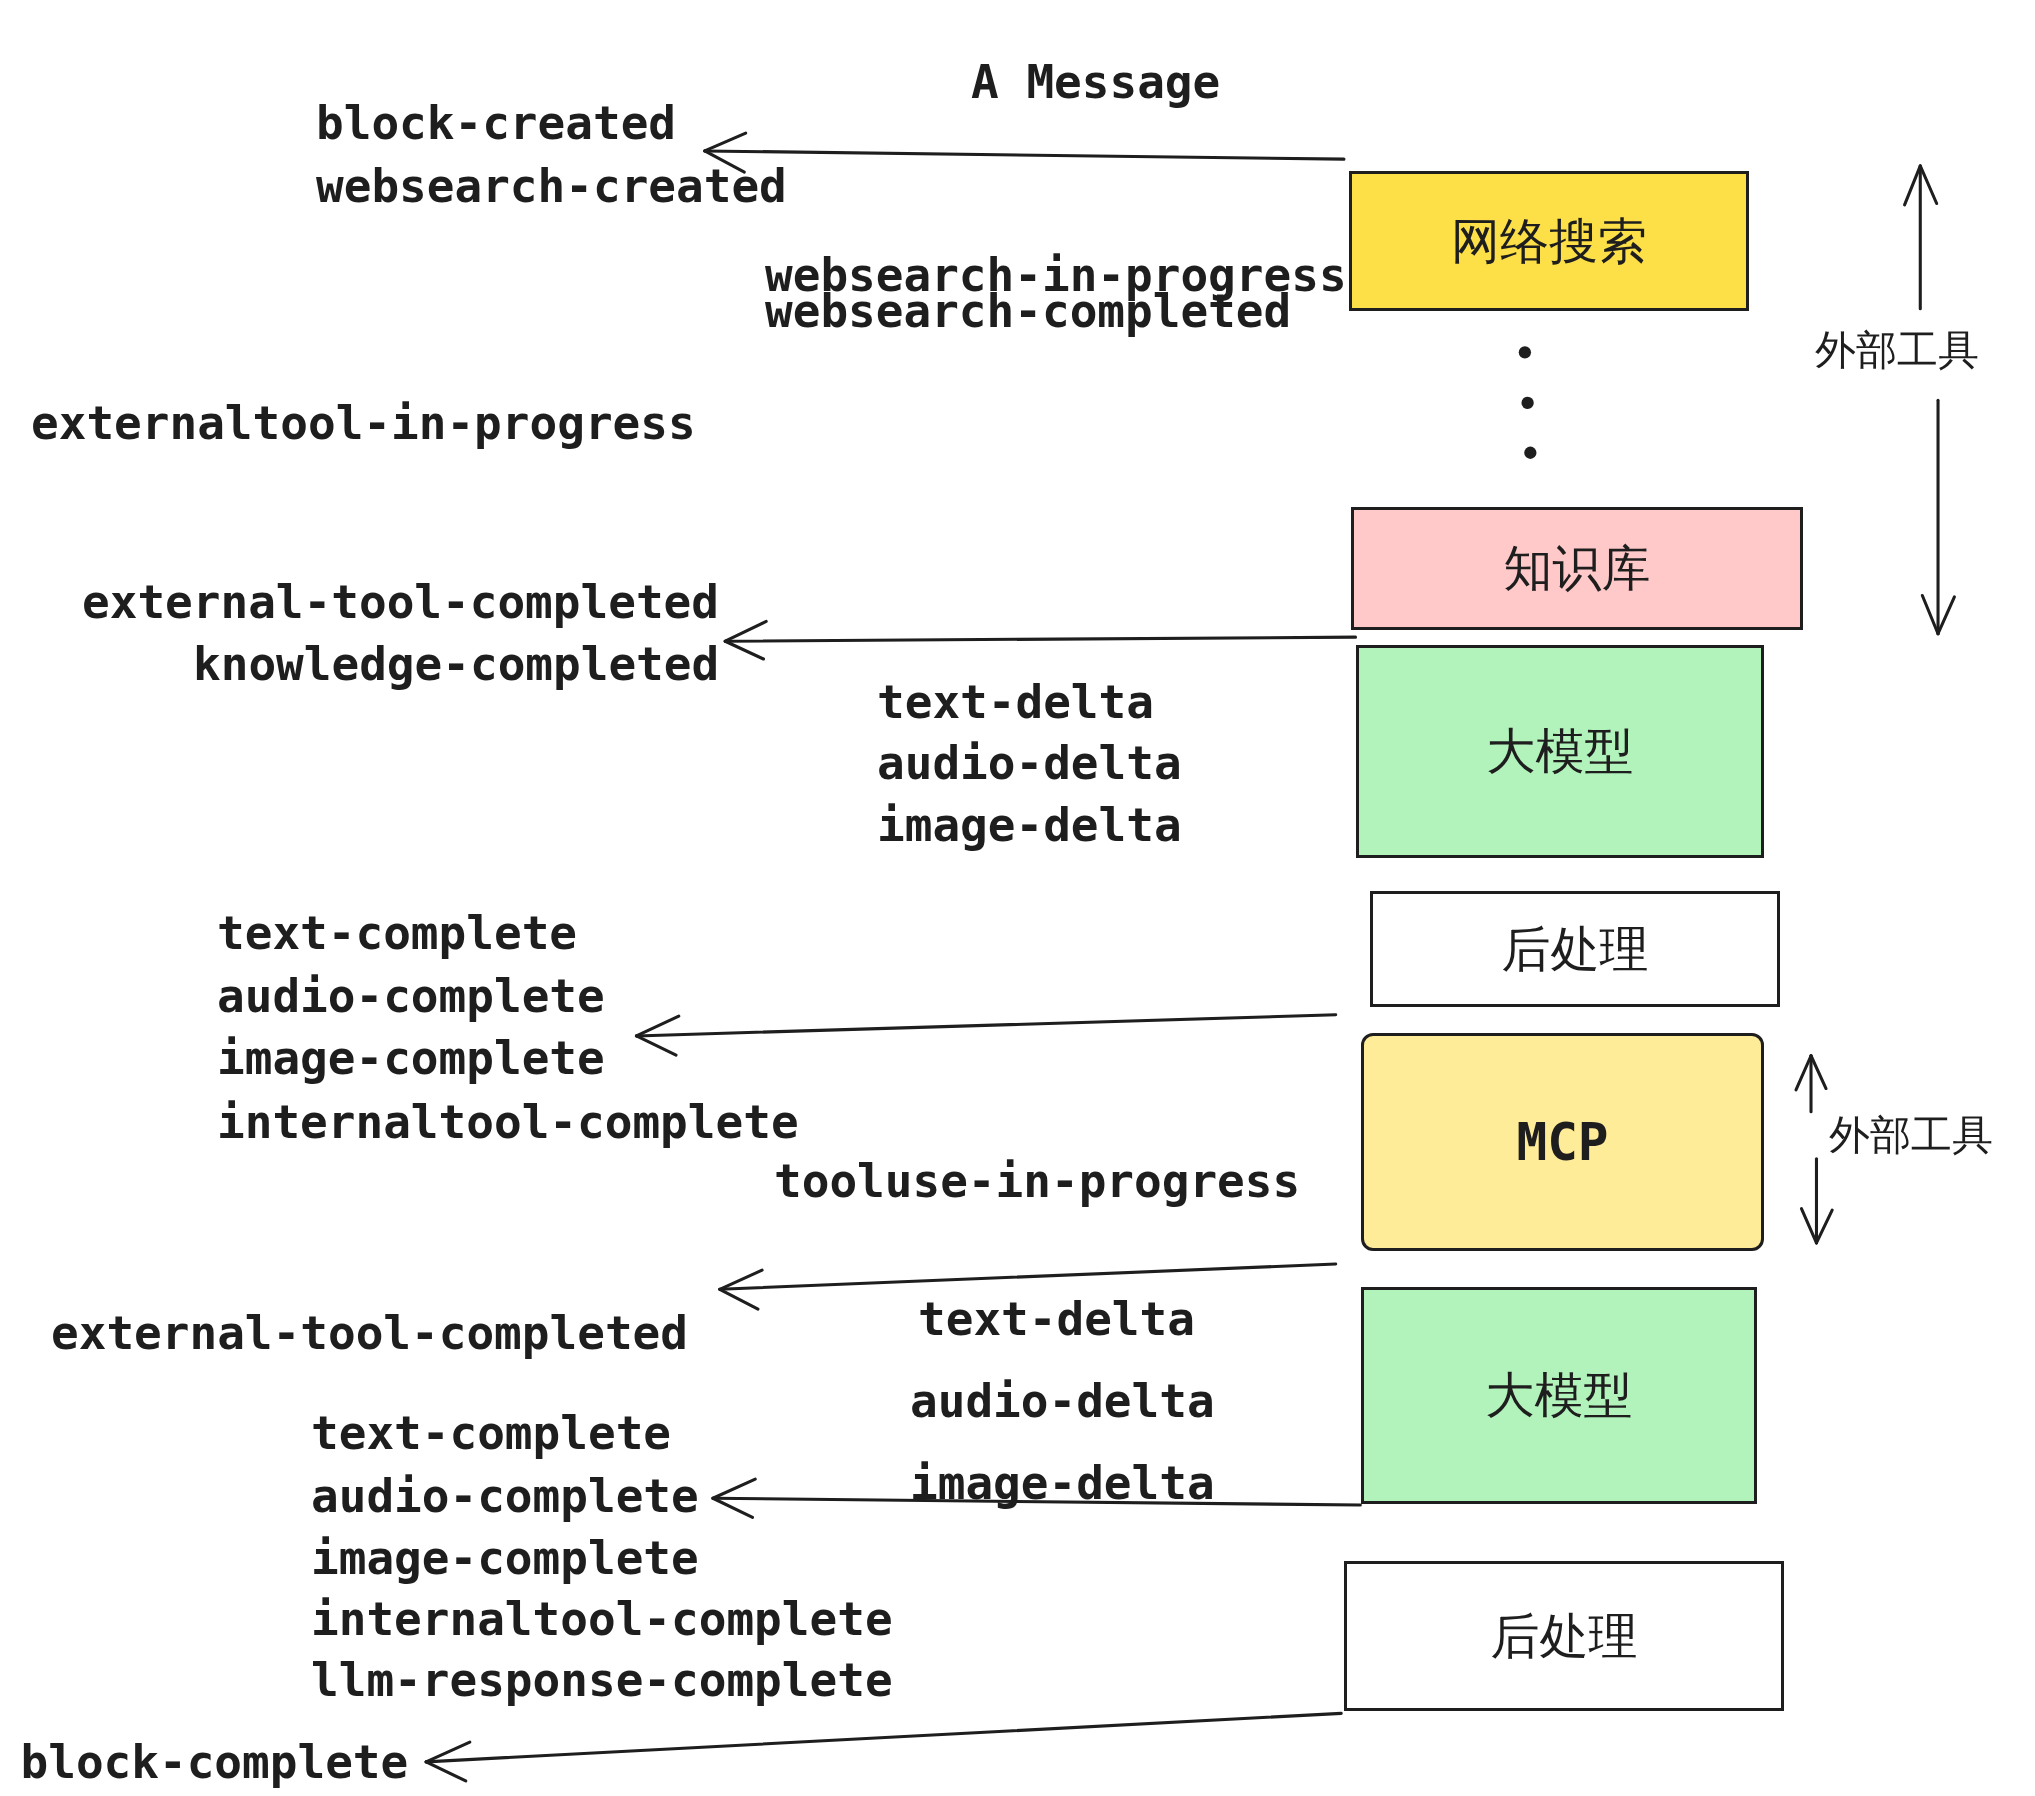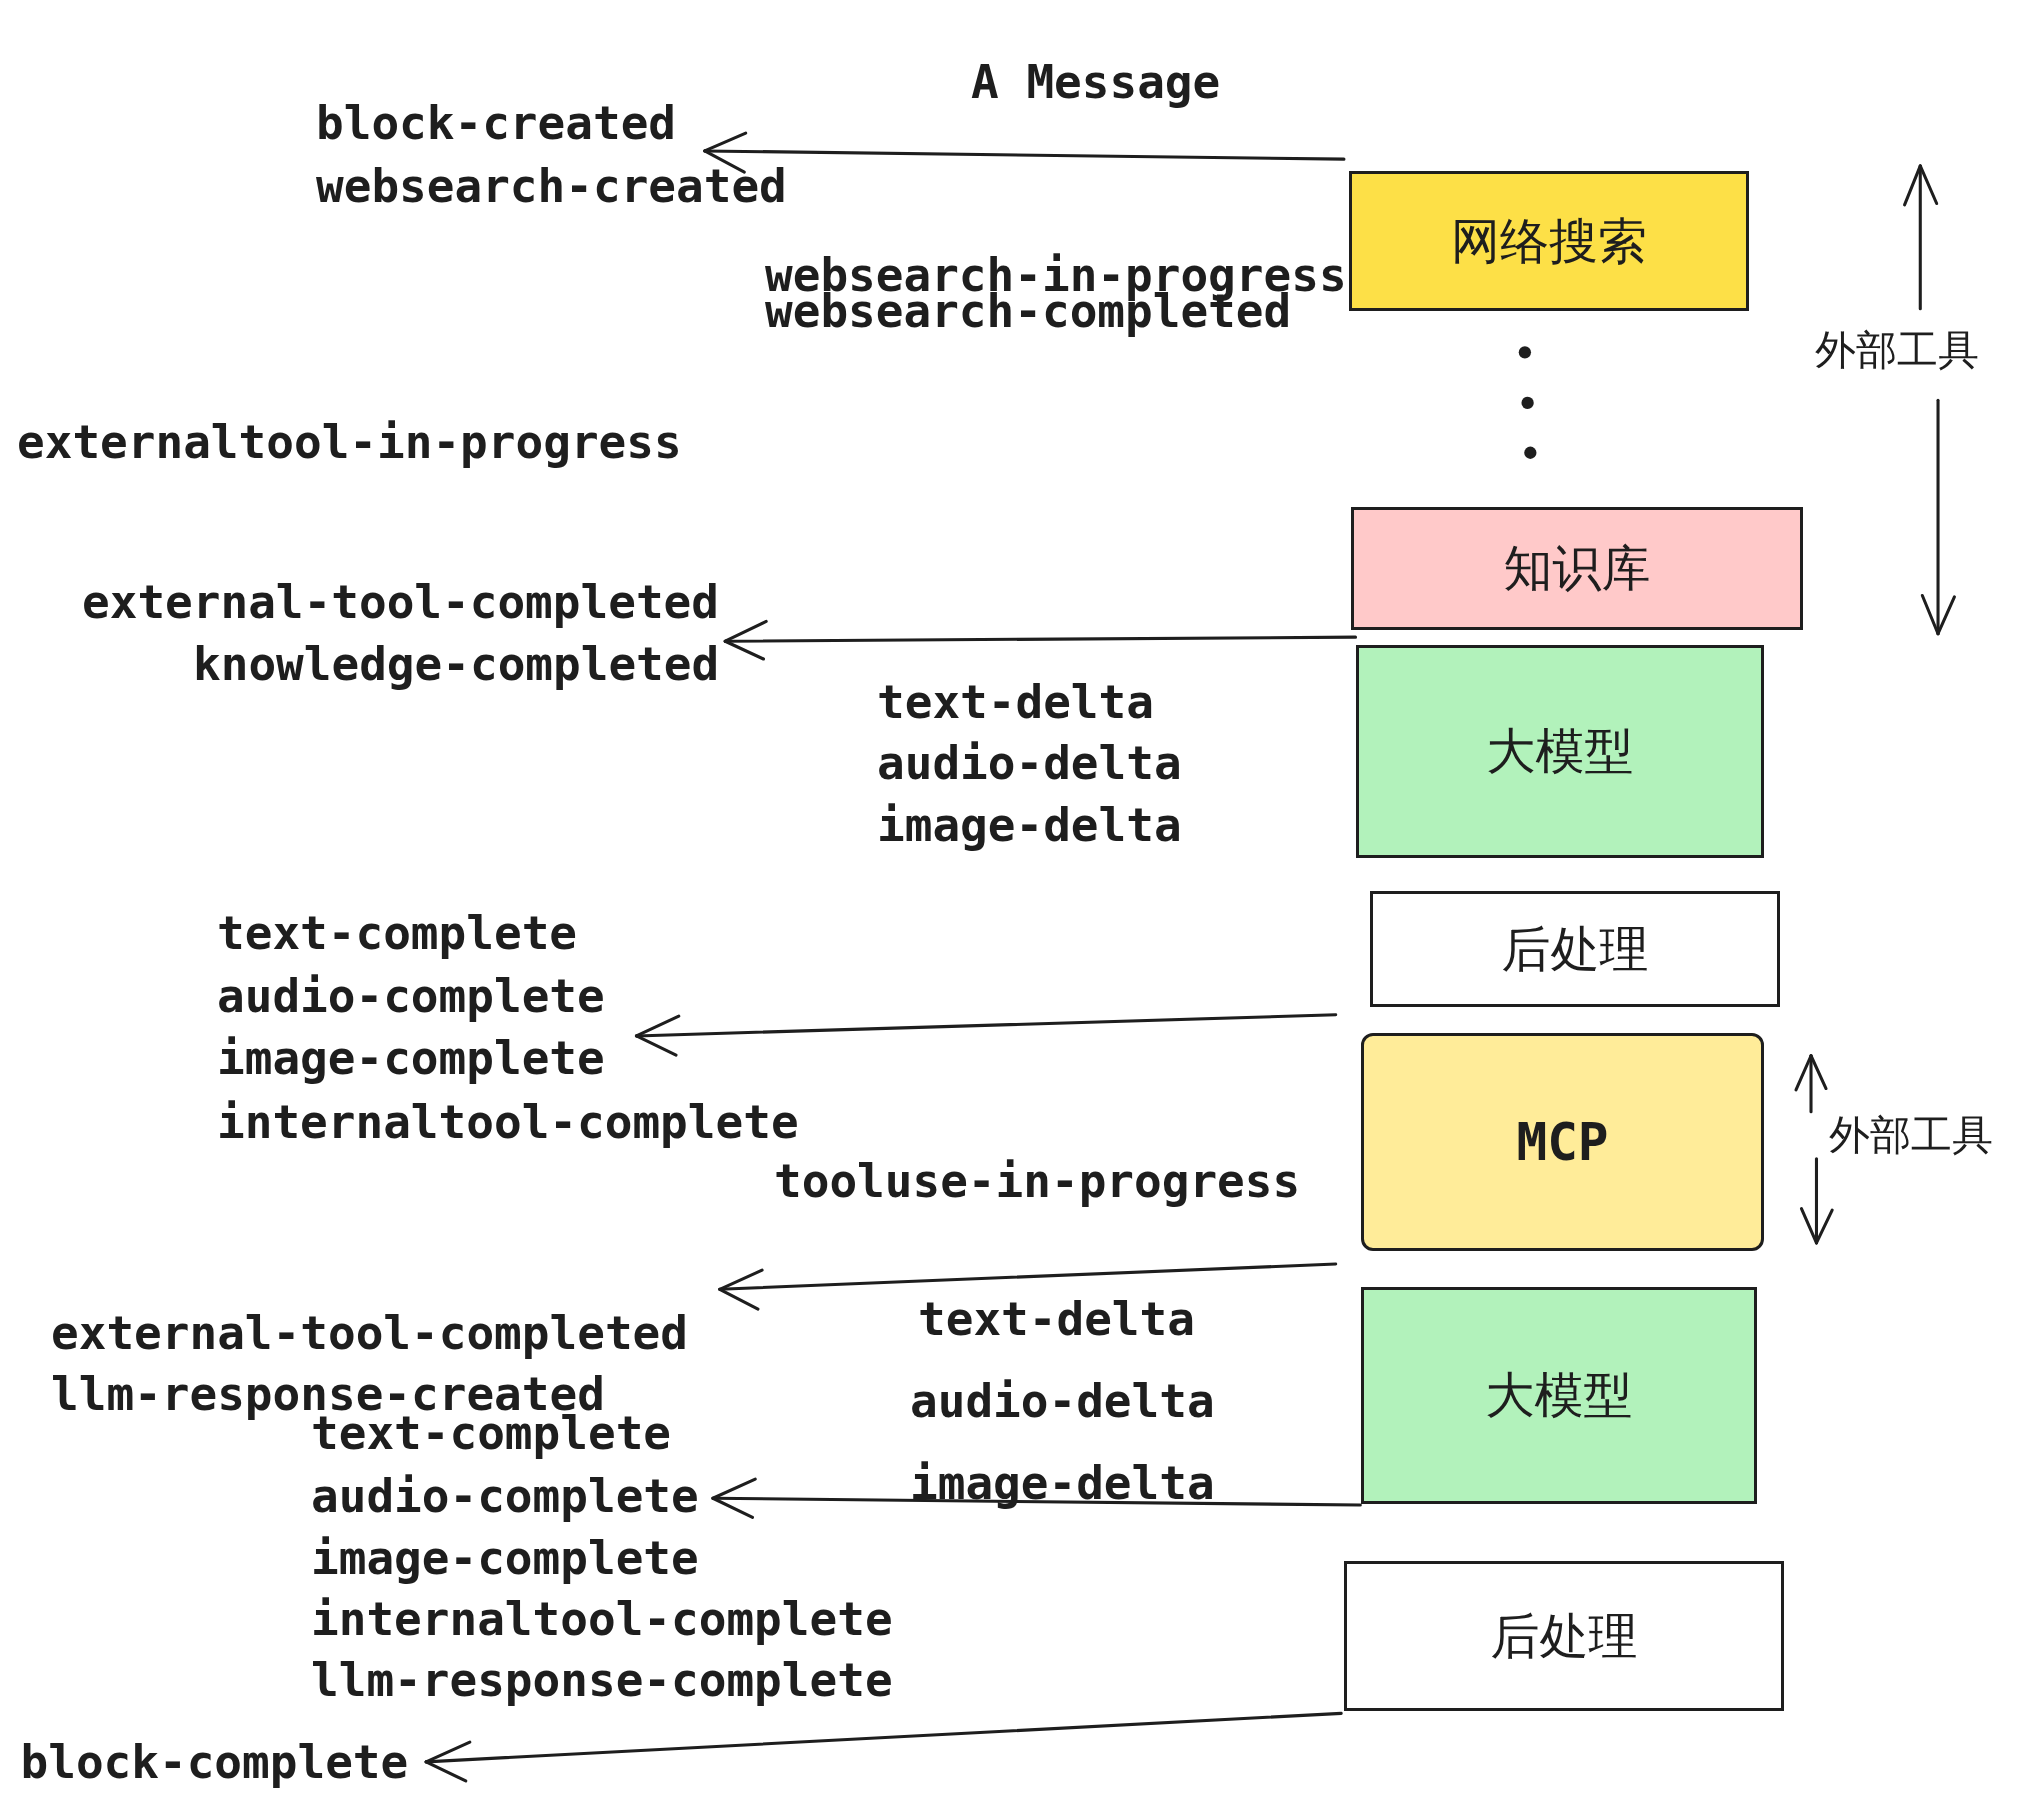--- a/index.html
+++ b/index.html
@@ -111,33 +111,32 @@
     <span class="box-label">后处理</span>
   </div>
 
   <div class="side-label" style="left:1815px;top:326px;">外部工具</div>
   <div class="side-label" style="left:1829px;top:1111px;">外部工具</div>
 
   <div class="ev" style="left:316px;top:100px;">block-created</div>
   <div class="ev" style="left:316px;top:163px;">websearch-created</div>
   <div class="ev" style="left:765px;top:208px;margin-top:44px;">websearch-in-progress</div>
   <div class="ev" style="left:765px;top:288px;">websearch-completed</div>
-  <div class="ev" style="left:17px;top:400px;margin-top:19px;">externaltool-in-progress</div>
+  <div class="ev" style="left:31px;top:400px;">externaltool-in-progress</div>
   <div class="ev" style="left:82px;top:579px;">external-tool-completed</div>
   <div class="ev" style="left:193px;top:641px;">knowledge-completed</div>
   <div class="ev" style="left:877px;top:679px;">text-delta</div>
   <div class="ev" style="left:877px;top:740px;">audio-delta</div>
   <div class="ev" style="left:877px;top:802px;">image-delta</div>
   <div class="ev" style="left:217px;top:910px;">text-complete</div>
   <div class="ev" style="left:217px;top:973px;">audio-complete</div>
   <div class="ev" style="left:217px;top:1035px;">image-complete</div>
   <div class="ev" style="left:217px;top:1099px;">internaltool-complete</div>
   <div class="ev" style="left:774px;top:1158px;">tooluse-in-progress</div>
   <div class="ev" style="left:51px;top:1310px;">external-tool-completed</div>
-  <div class="ev" style="left:51px;top:1371px;">llm-response-created</div>
   <div class="ev" style="left:311px;top:1410px;">text-complete</div>
   <div class="ev" style="left:311px;top:1473px;">audio-complete</div>
   <div class="ev" style="left:311px;top:1535px;">image-complete</div>
   <div class="ev" style="left:311px;top:1596px;">internaltool-complete</div>
   <div class="ev" style="left:311px;top:1657px;">llm-response-complete</div>
   <div class="ev" style="left:20.5px;top:1739px;">block-complete</div>
   <div class="ev" style="left:918px;top:1296px;">text-delta</div>
   <div class="ev" style="left:910px;top:1378px;">audio-delta</div>
   <div class="ev" style="left:910px;top:1460px;">image-delta</div>
 

